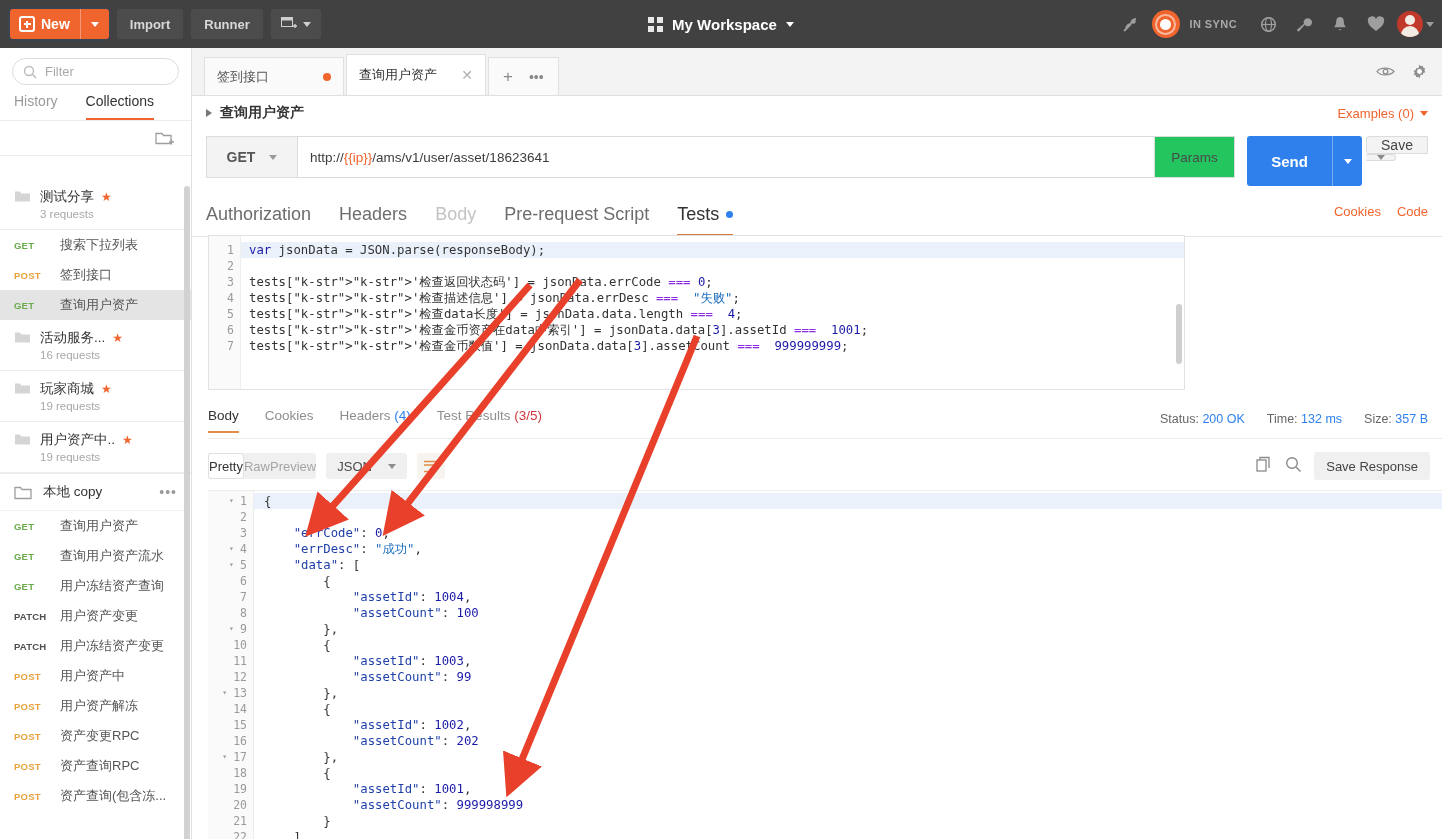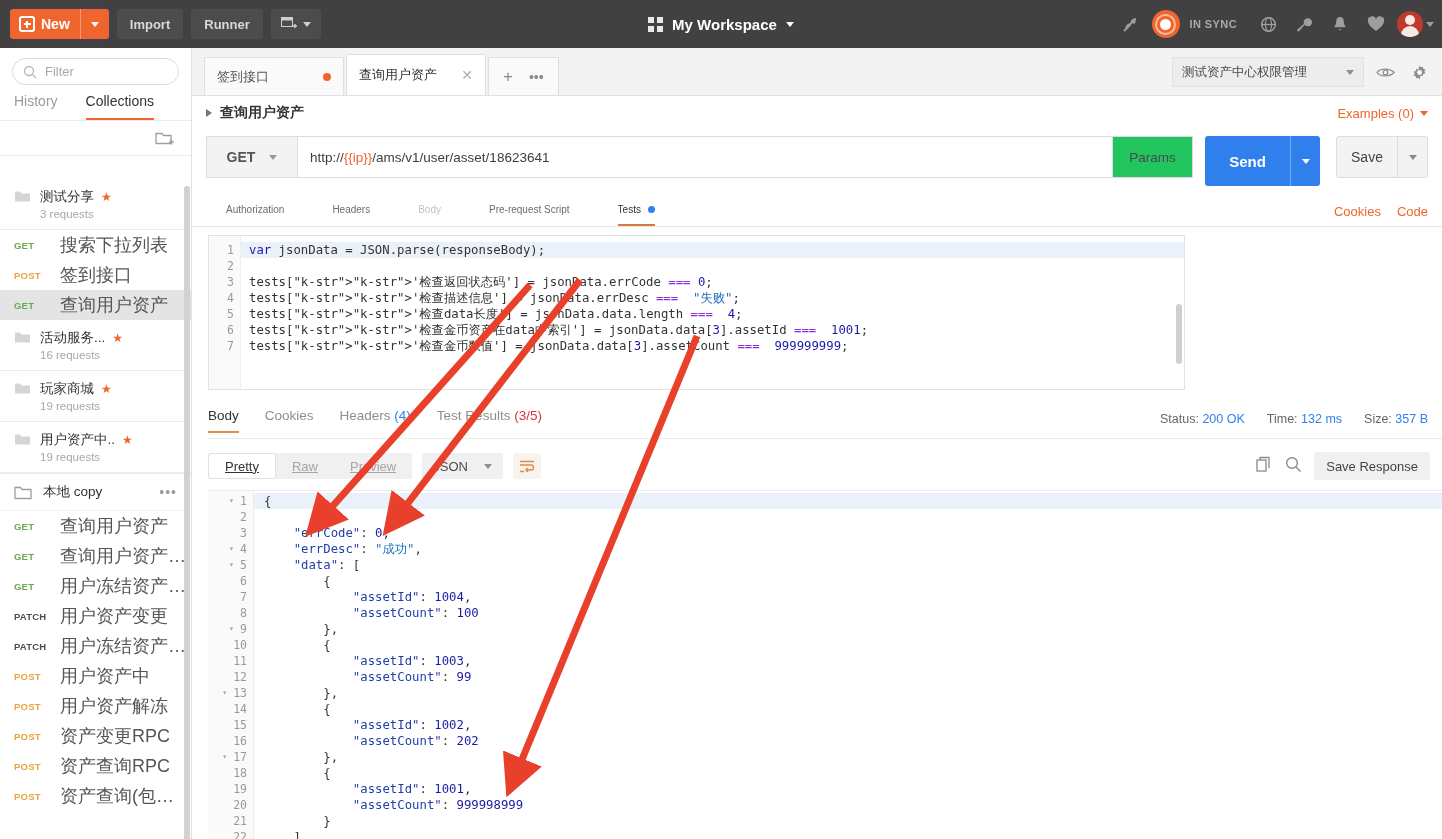--- a/index.html
+++ b/index.html
@@ -142,21 +142,21 @@
   }
   .req-item.sel { background: #e4e4e4; }
   .method {
     width: 46px; flex: 0 0 46px; font-size: 9.5px; font-weight: bold;
     letter-spacing: .2px;
   }
   .m-get { color: #6aab4a; }
   .m-post { color: #e8a33d; }
   .m-patch { color: #4e4e4e; }
   .req-name {
-    font-size: 18px; color: #555; white-space: nowrap; overflow: hidden;
+    font-size: 13px; color: #555; white-space: nowrap; overflow: hidden;
     text-overflow: ellipsis;
   }
   .local-hdr {
     display: flex; align-items: center; gap: 10px;
     padding: 9px 14px 9px 14px; border-top: 1px solid #ececec;
     border-bottom: 1px solid #f2f2f2; cursor: pointer;
   }
   .local-hdr .nm { font-size: 13.5px; color: #333; flex: 1; }
   .dots { color: #9b9b9b; letter-spacing: 1px; font-size: 14px; }
   .sb-scrollbar {
@@ -233,37 +233,37 @@
   .send-btn {
     background: #2f80ed; color: #fff; font-weight: bold; font-size: 15px;
     width: 85px; display: flex; align-items: center; justify-content: center;
     border-radius: 3px 0 0 3px; cursor: pointer;
   }
   .send-caret {
     background: #2f80ed; color: #fff; width: 30px;
     display: flex; align-items: center; justify-content: center;
     border-left: 1px solid rgba(255,255,255,.35); border-radius: 0 3px 3px 0; cursor: pointer;
   }
-  .save-grp { display: flex; margin-left: 16px; height: 42px; }
+  .save-grp { display: flex; margin-left: 4px; height: 42px; flex-direction: column; }
   .save-btn {
     background: #f3f3f3; border: 1px solid #dcdcdc; color: #444; font-size: 14px;
     width: 62px; display: flex; align-items: center; justify-content: center;
     border-radius: 3px 0 0 3px; cursor: pointer;
   }
   .save-caret {
     background: #f3f3f3; border: 1px solid #dcdcdc; border-left: none; width: 30px;
     display: flex; align-items: center; justify-content: center; color: #8a8a8a;
     border-radius: 0 3px 3px 0; cursor: pointer;
   }
 
   .req-tabs {
     display: flex; gap: 28px; padding: 0 14px; margin-top: 18px;
     border-bottom: 1px solid #e6e6e6; position: relative;
   }
-  .rq-tab { font-size: 10px; color: #6d6d6d; padding-bottom: 9px; cursor: pointer; margin-left: 20px; }
+  .rq-tab { font-size: 18px; color: #6d6d6d; padding-bottom: 9px; cursor: pointer; }
   .rq-tab.dim { color: #c3c3c3; }
   .rq-tab.active { color: #333; border-bottom: 2px solid #d9793f; display: flex; align-items: center; gap: 7px; }
   .blue-dot { width: 7px; height: 7px; border-radius: 50%; background: #2f80ed; }
   .cookies-code { position: absolute; right: 14px; top: 0; display: flex; gap: 16px; }
   .cookies-code span { color: #f0642d; font-size: 13px; cursor: pointer; }
 
   
   .editor-wrap {
     position: absolute; left: 208px; top: 235px; width: 977px; height: 155px;
     border: 1px solid #e2e2e2; background: #fff; display: flex;
@@ -314,22 +314,22 @@
   }
   .resp-meta b { color: #2f80ed; font-weight: normal; }
   .resp-divider { position: absolute; left: 208px; right: 0; top: 438px; height: 1px; background: #ebebeb; }
 
   .resp-toolbar {
     position: absolute; left: 208px; top: 452px; right: 0; height: 28px;
     display: flex; align-items: center; gap: 10px;
   }
   .seg { display: flex; background: #f0f0f0; border-radius: 3px; height: 26px; }
   .seg div {
-    padding: 0 16px; display: flex; align-items: center; font-size: 13px;
-    color: #a5a5a5; cursor: pointer; text-decoration: underline;
+    padding: 0 0; display: flex; align-items: center; font-size: 13px;
+    color: #a5a5a5; cursor: pointer;
   }
   .seg div.on { background: #fff; color: #333; border: 1px solid #e0e0e0; border-radius: 3px; }
   .fmt-sel {
     background: #f0f0f0; height: 26px; display: flex; align-items: center; gap: 16px;
     padding: 0 11px; font-size: 13px; color: #4a4a4a; border-radius: 3px; cursor: pointer;
   }
   .wrap-ico {
     width: 28px; height: 26px; display: flex; align-items: center; justify-content: center;
     background: #f7f3ee; border-radius: 3px; cursor: pointer;
   }
@@ -593,24 +593,20 @@
       </div>
       <div class="rtab active">
         <span class="tname">查询用户资产</span>
         <span class="x">✕</span>
       </div>
       <div class="tabadd">
         <span>+</span>
         <span style="font-size:14px">•••</span>
       </div>
       <div class="env-area">
-        <div class="env-select">
-          <span>测试资产中心权限管理</span>
-          <i class="caret-d" style="color:#8e8e8e"></i>
-        </div>
         <div class="env-ico">
           <svg width="19" height="13" viewBox="0 0 19 13">
               <path d="M1 6.5C4 2 14 2 18 6.5 14 11 4 11 1 6.5z" fill="none" stroke="#8e8e8e" stroke-width="1.3"></path>
               <circle cx="9.5" cy="6.5" r="2.3" fill="none" stroke="#8e8e8e" stroke-width="1.3"></circle>
             </svg>
         </div>
         <div class="env-ico">
           <svg width="17" height="17" viewBox="0 0 18 18">
               <path d="M9 1.5l1.3 1.9 2.2-.6.5 2.3 2.2.7-1.1 2 1.1 2-2.2.7-.5 2.3-2.2-.6L9 16.5l-1.3-1.9-2.2.6-.5-2.3-2.2-.7 1.1-2-1.1-2 2.2-.7.5-2.3 2.2.6z" fill="#8e8e8e"></path>
               <circle cx="9" cy="9" r="2.6" fill="#fff"></circle>

